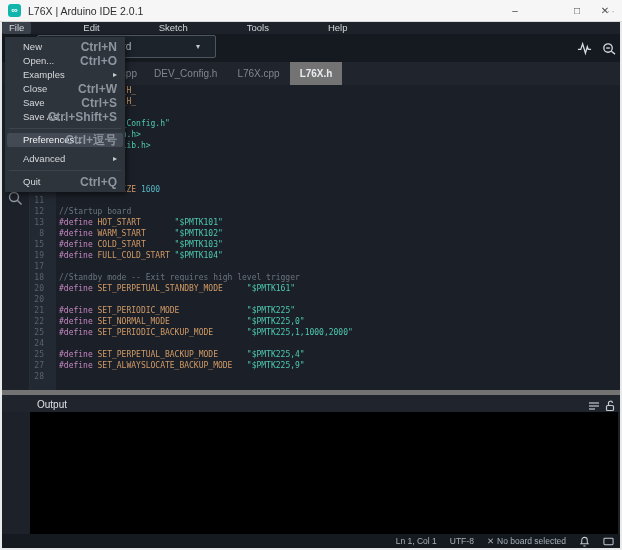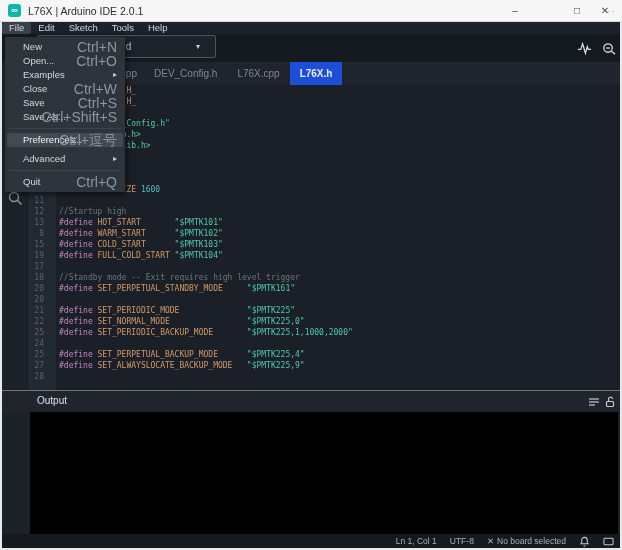--- a/index.html
+++ b/index.html
@@ -9,77 +9,77 @@
 
   
   .titlebar { position:absolute; left:0; top:0; width:622px; height:22px; background:#f6f6f6; border-bottom:1px solid #d8d8d8; display:flex; align-items:center; }
   .app-icon { width:13px; height:13px; margin-left:8px; border-radius:3px; background:#12b5ac; color:#fff; font-size:9px; line-height:13px; text-align:center; font-weight:bold; }
   .title-text { margin-left:7px; font-size:10.5px; color:#2e2e2e; }
   .win-controls { position:absolute; right:0; top:0; height:22px; }
   .win-btn { position:absolute; top:0; height:22px; width:34px; text-align:center; line-height:22px; font-size:10px; color:#4a4a4a; }
   .win-btn.min { right:90px; } .win-btn.max { right:28px; } .win-btn.close { right:0; }
 
   
-  .menubar { position:absolute; left:0; top:22px; width:622px; height:12px; background:#1d222a; display:flex; align-items:center; padding-left:2px; }
+  .menubar { position:absolute; left:0; top:22px; width:622px; height:12px; background:#1d222a; display:flex; align-items:center; padding-left:2px;gap:45px; }
   .mb-item { height:12px; line-height:12px; padding:0 7px; font-size:9.5px; color:#d3d7db; }
   .mb-item.active { background:#3a414b; border-radius:2px; }
 
   
   .toolbar { position:absolute; left:0; top:34px; width:622px; height:28px; background:#151a21; }
   .board-select { position:absolute; left:37px; top:1px; width:179px; height:23px; background:#1d232b; border:1px solid #4d565e; border-radius:2px; }
   .board-label { position:absolute; left:36px; top:0; height:21px; line-height:21px; font-size:10px; color:#bcc3ca; }
   .board-caret { position:absolute; left:158px; top:0; height:21px; line-height:21px; font-size:8px; color:#c4cad0; }
   .tb-icon { position:absolute; top:7px; width:15px; height:15px; color:#d6dce1; }
   .tb-icon svg { width:15px; height:15px; display:block; }
   .tb-plotter { left:577px; } .tb-monitor { left:601px; }
 
   
   .tabbar { position:absolute; left:0; top:62px; width:622px; height:23px; background:#20252d; display:flex; padding-left:30px; }
   .tab { height:23px; display:flex; align-items:center; padding:0 10px; font-size:10px; color:#7f868f; white-space:nowrap; }
   .tab:first-child { min-width:114px; justify-content:flex-end; padding-right:7px; }
-  .tab.active { background:#1d4ed8; color:#e9ecef; font-weight:bold; }
+  .tab.active { background:#737373; color:#e9ecef; font-weight:bold; }
   .tab-overflow { position:absolute; right:6px; top:0; height:23px; line-height:23px; font-size:11px; color:#aab1b8; letter-spacing:1px; }
 
   
   .sidebar { position:absolute; left:0; top:85px; width:30px; height:305px; background:#1d222a; border-right:1px solid #272d35; }
   .sb-icon { position:absolute; left:7px; width:16px; height:16px; color:#8f979f; }
   .sb-icon svg { width:16px; height:16px; display:block; }
 
   
   .gutter-bg { position:absolute; left:30px; top:85px; width:26px; height:305px; background:#232932; }
   .code-bg { position:absolute; left:56px; top:85px; width:566px; height:305px; background:#1b2028; }
   .code-lines { position:absolute; left:30px; top:85px; width:590px; }
   .line { display:flex; height:11px; line-height:11px; font-family:"DejaVu Sans Mono", monospace; font-size:8px; }
   .ln { flex:none; width:20px; text-align:right; padding-right:6px; color:#59626e; }
   .lc { flex:none; white-space:pre; padding-left:9px; color:var(--plain); }
   .tk-kw { color:var(--keyword); } .tk-mac { color:var(--macro); }
   .tk-str { color:var(--string); } .tk-num { color:var(--number); }
   .tk-com { color:var(--comment); } .tk-pln { color:var(--plain); }
 
   
-  .output-header { position:absolute; left:0; top:390px; width:622px; height:22px; background:#20252d; border-top:1px solid #737373; }
+  .output-header { position:absolute; left:0; top:390px; width:622px; height:22px; background:#20252d; border-top:5px solid #737373; }
   .output-title { position:absolute; left:37px; top:4px; font-size:10px; color:#dde1e5; }
   .oh-icon { position:absolute; top:5px; width:12px; height:12px; color:#c4cad0; }
   .oh-icon svg { width:12px; height:12px; display:block; }
   .oh-clear { left:588px; } .oh-lock { left:604px; }
   .output-content { position:absolute; left:30px; top:412px; width:588px; height:122px; background:#000; }
   .output-side { position:absolute; left:0; top:412px; width:30px; height:122px; background:#1d222a; }
 
   
   .statusbar { position:absolute; left:0; top:534px; width:622px; height:14px; background:#151a21; display:flex; align-items:center; justify-content:flex-end; gap:13px; padding-right:8px; font-size:8.5px; color:#a9b1ba; }
   .sb-x { font-size:8.5px; margin-right:3px; color:#a9b1ba; }
   .status-icon { width:11px; height:11px; color:#c3c9cf; }
   .status-icon svg { width:11px; height:11px; display:block; }
   .board-status { display:flex; align-items:center; }
 
   
   .file-menu { position:absolute; left:5px; top:37px; width:120px; background:#2e343b; box-shadow:2px 3px 6px rgba(0,0,0,.5); padding:3px 0; z-index:20; }
   .menu-row { position:relative; height:14px; line-height:14px; margin:0 2px; }
   .menu-row .ml { position:absolute; left:16px; font-size:9.5px; color:#d6d9dc; }
-  .menu-row .ms { position:absolute; right:6px; font-size:14px; color:#8e959e; }
+  .menu-row .ms { position:absolute; right:6px; font-size:12px; color:#8e959e;font-weight:bold; }
   .menu-row .arrow { position:absolute; right:6px; font-size:8px; color:#c9ced4; }
   .menu-row.hl { background:#434a53; border-radius:2px; margin-bottom:5px; }
   .menu-row.hl .ml { color:#f0f2f4; }
   .menu-sep { height:1px; background:#3d434b; margin:4px 4px; }
   .menu-row.last { margin-top:3px; }
 
   
   .frame { position:absolute; background:#e9eaeb; }
   .frame.l { left:0; top:22px; width:2px; height:528px; }
   .frame.r { right:0; top:22px; width:2px; height:528px; }
@@ -223,21 +223,21 @@
       <div class="line">
         <span class="ln">10</span>
         <span class="lc"><span class="tk-kw">#define </span><span class="tk-mac">BUFFSIZE</span><span class="tk-pln"> </span><span class="tk-num">1600</span></span>
       </div>
       <div class="line">
         <span class="ln">11</span>
         <span class="lc"></span>
       </div>
       <div class="line">
         <span class="ln">12</span>
-        <span class="lc"><span class="tk-com">//Startup high</span></span>
+        <span class="lc"><span class="tk-com">//Startup board</span></span>
       </div>
       <div class="line">
         <span class="ln">13</span>
         <span class="lc"><span class="tk-kw">#define </span><span class="tk-mac">HOT_START</span><span class="tk-pln">       </span><span class="tk-str">"$PMTK101"</span></span>
       </div>
       <div class="line">
         <span class="ln">8</span>
         <span class="lc"><span class="tk-kw">#define </span><span class="tk-mac">WARM_START</span><span class="tk-pln">      </span><span class="tk-str">"$PMTK102"</span></span>
       </div>
       <div class="line">

